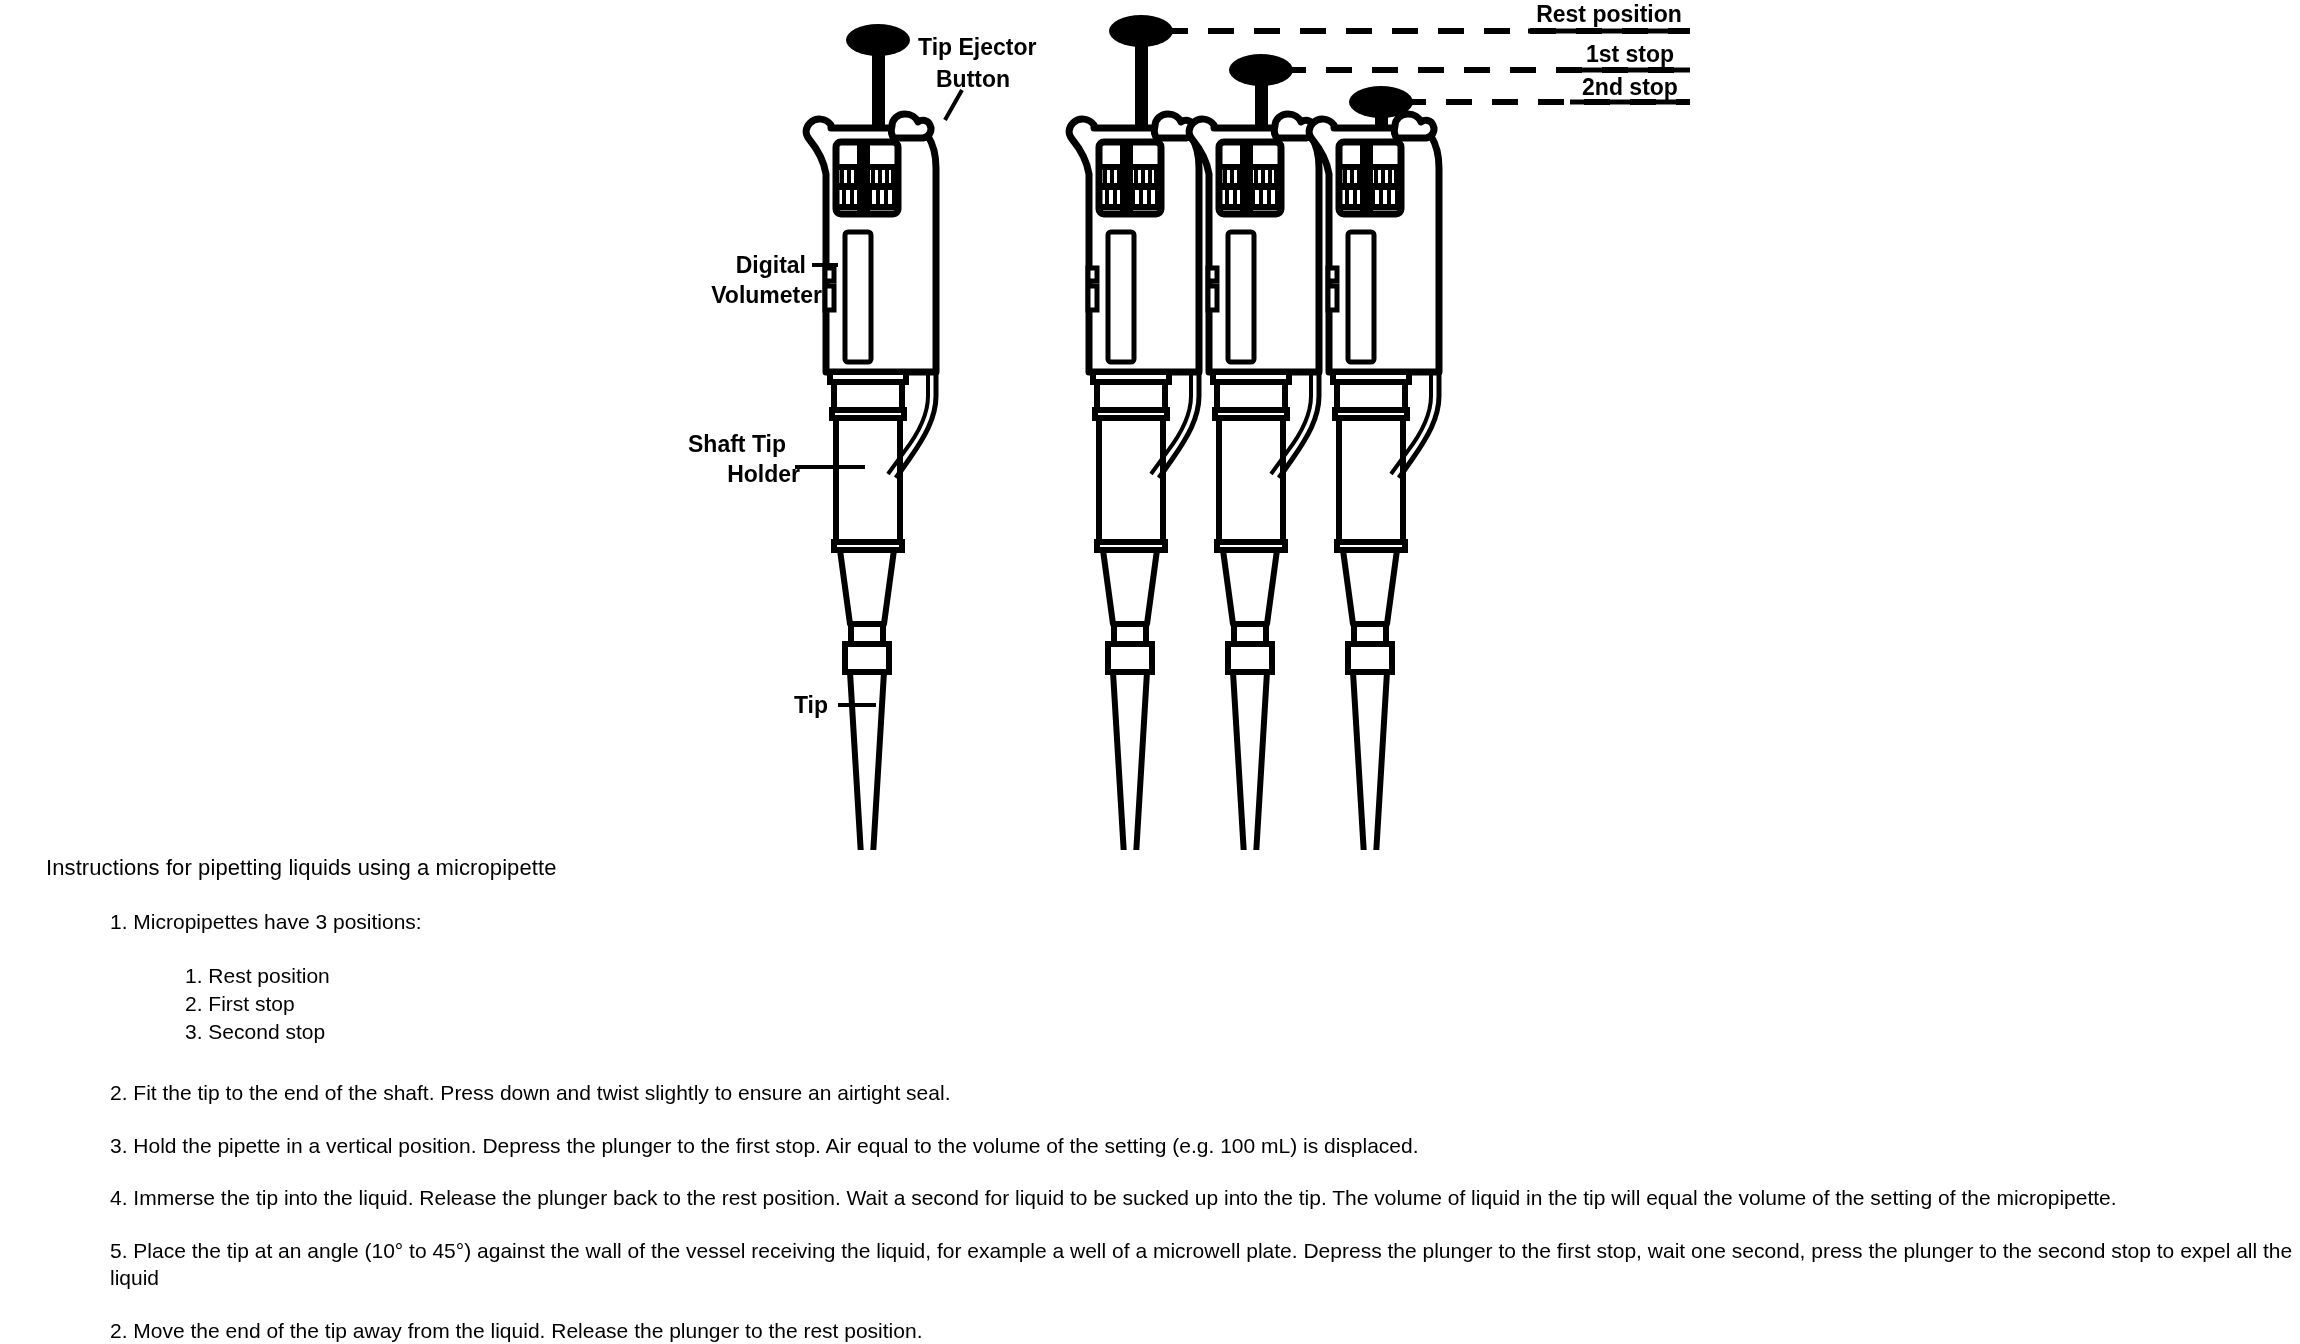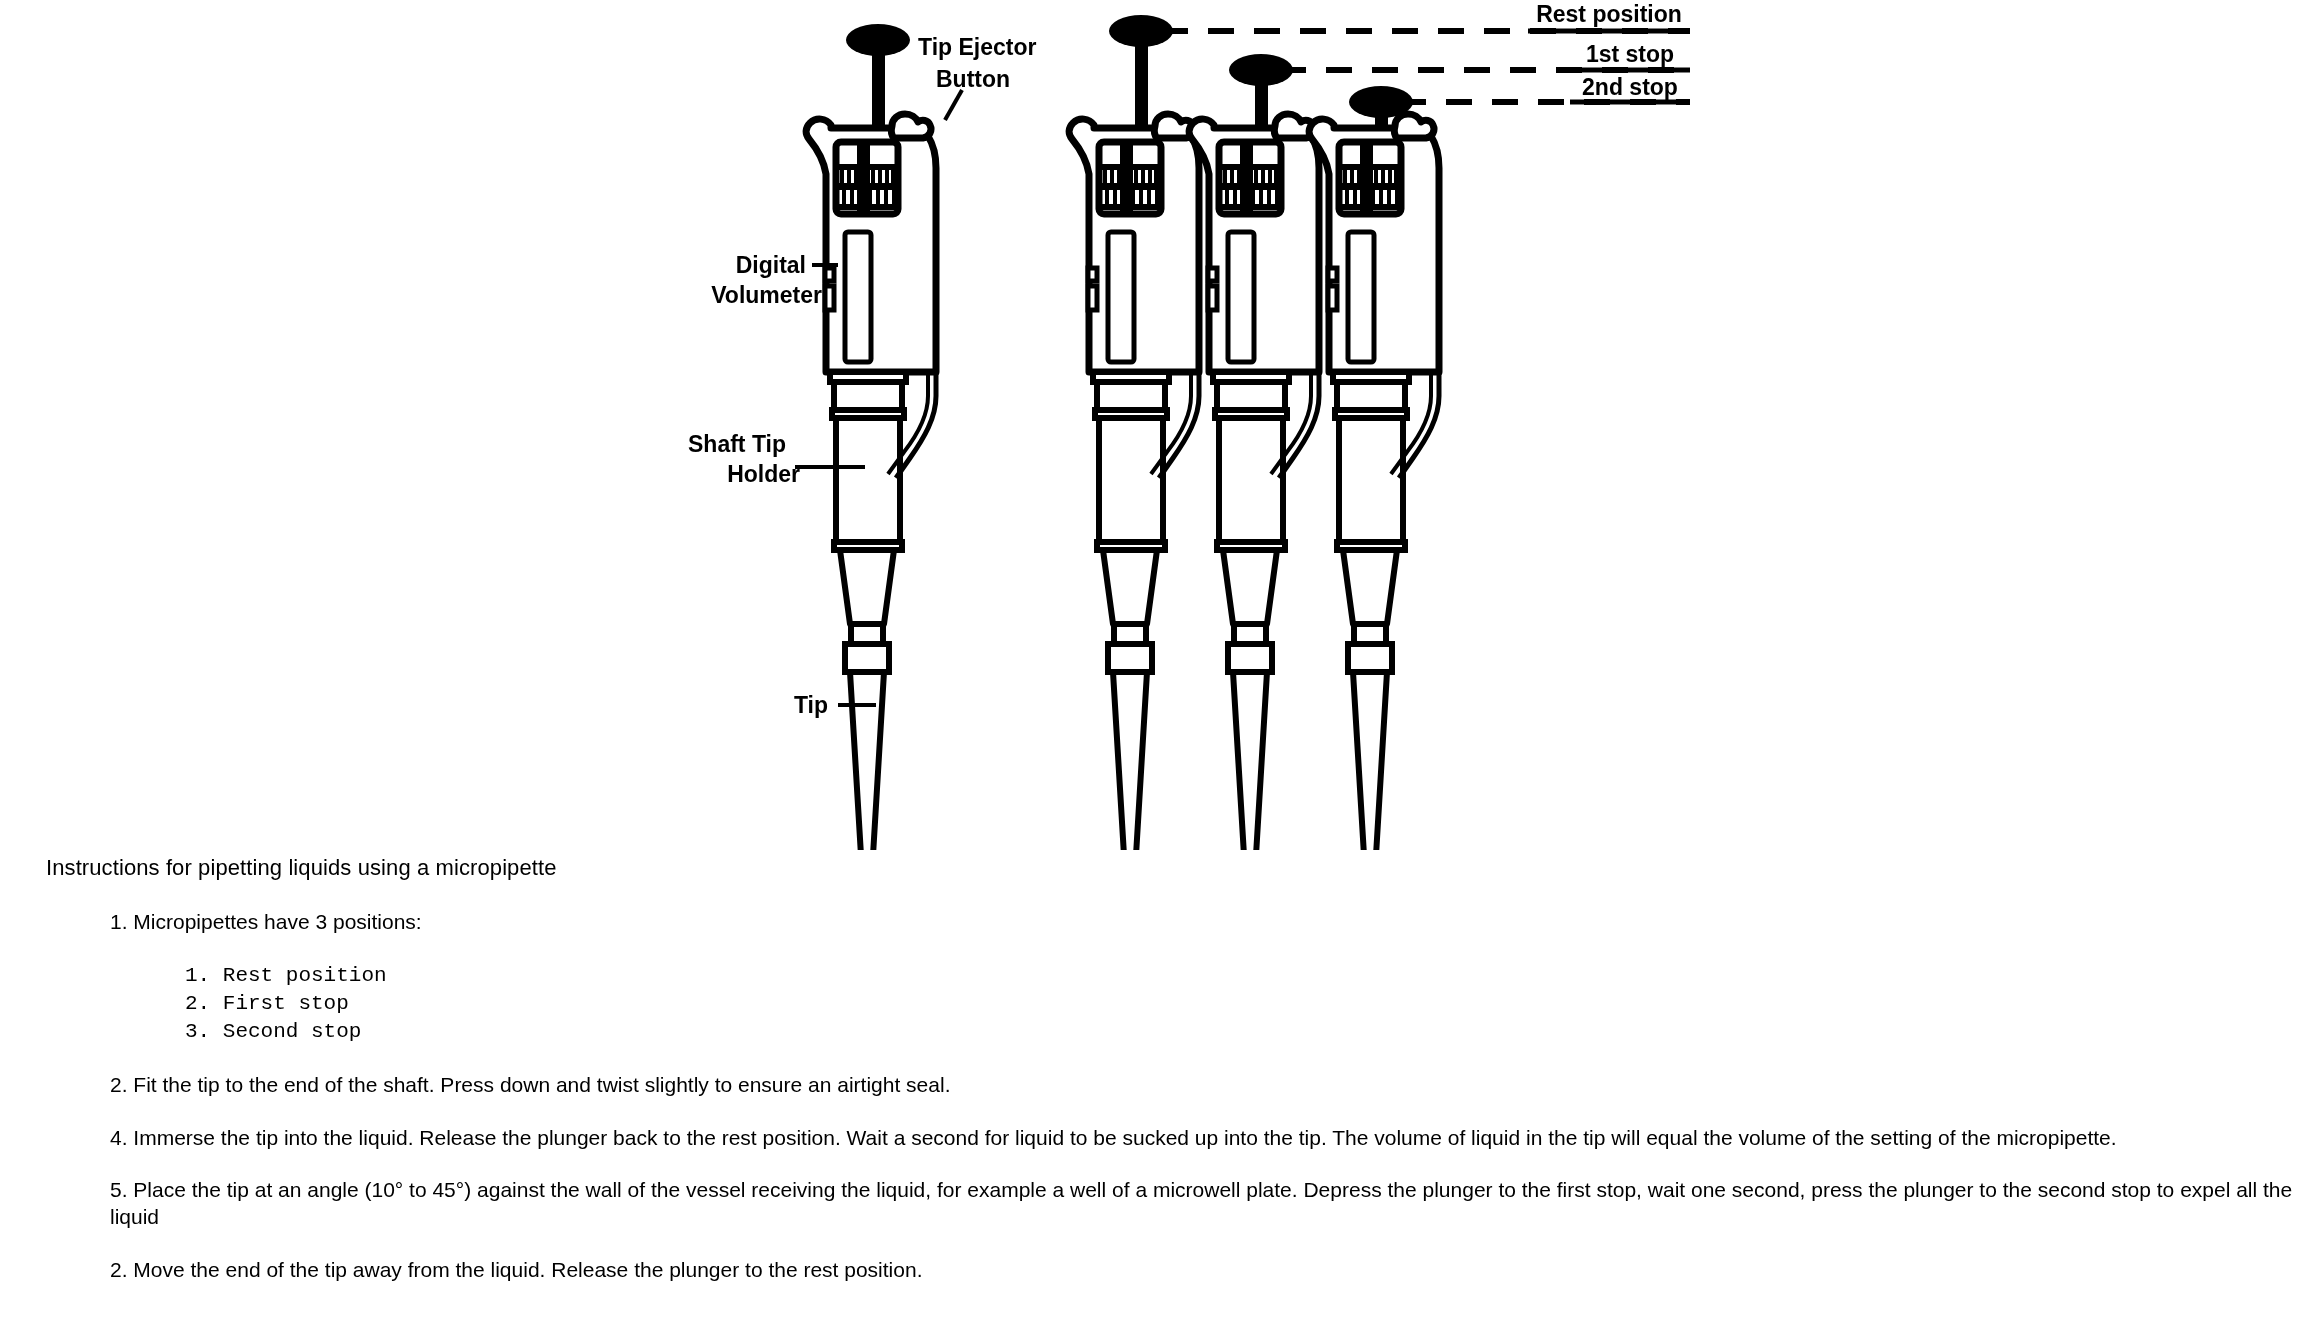--- a/index.html
+++ b/index.html
@@ -41,23 +41,22 @@
     margin: 0 0 28px 46px;
     letter-spacing: 0.1px;
   }
   .step {
     font-size: 21px;
     margin: 16px 0 26px 110px;
     max-width: 2190px;
     line-height: 1.28;
   }
   .substeps {
-    margin: 0 0 26px 185px;
+    margin: 0 0 34px 185px;
     line-height: 1.33;
-    font-family: Liberation Mono, monospace;
   }
   .substep {
     font-size: 21px;
   }
 </style>
 </head>
 <body>
 
 <div id="figure">
   <svg width="2300" height="850" viewBox="0 0 2300 850">
@@ -223,17 +222,18 @@
 
   <div class="step">1. Micropipettes have 3 positions:</div>
 
   <div class="substeps">
     <div class="substep">1. Rest position</div>
     <div class="substep">2. First stop</div>
     <div class="substep">3. Second stop</div>
   </div>
 
   <div class="step">2. Fit the tip to the end of the shaft. Press down and twist slightly to ensure an airtight seal.</div>
+  <div class="step">3. Hold the pipette in a vertical position. Depress the plunger to the first stop. Air equal to the volume of the setting (e.g. 100 mL) is displaced.</div>
   <div class="step">4. Immerse the tip into the liquid. Release the plunger back to the rest position. Wait a second for liquid to be sucked up into the tip. The volume of liquid in the tip will equal the volume of the setting of the micropipette.</div>
   <div class="step">5. Place the tip at an angle (10° to 45°) against the wall of the vessel receiving the liquid, for example a well of a microwell plate. Depress the plunger to the first stop, wait one second, press the plunger to the second stop to expel all the liquid</div>
   <div class="step">2. Move the end of the tip away from the liquid. Release the plunger to the rest position.</div>
 
 </div>
 
 </body></html>

